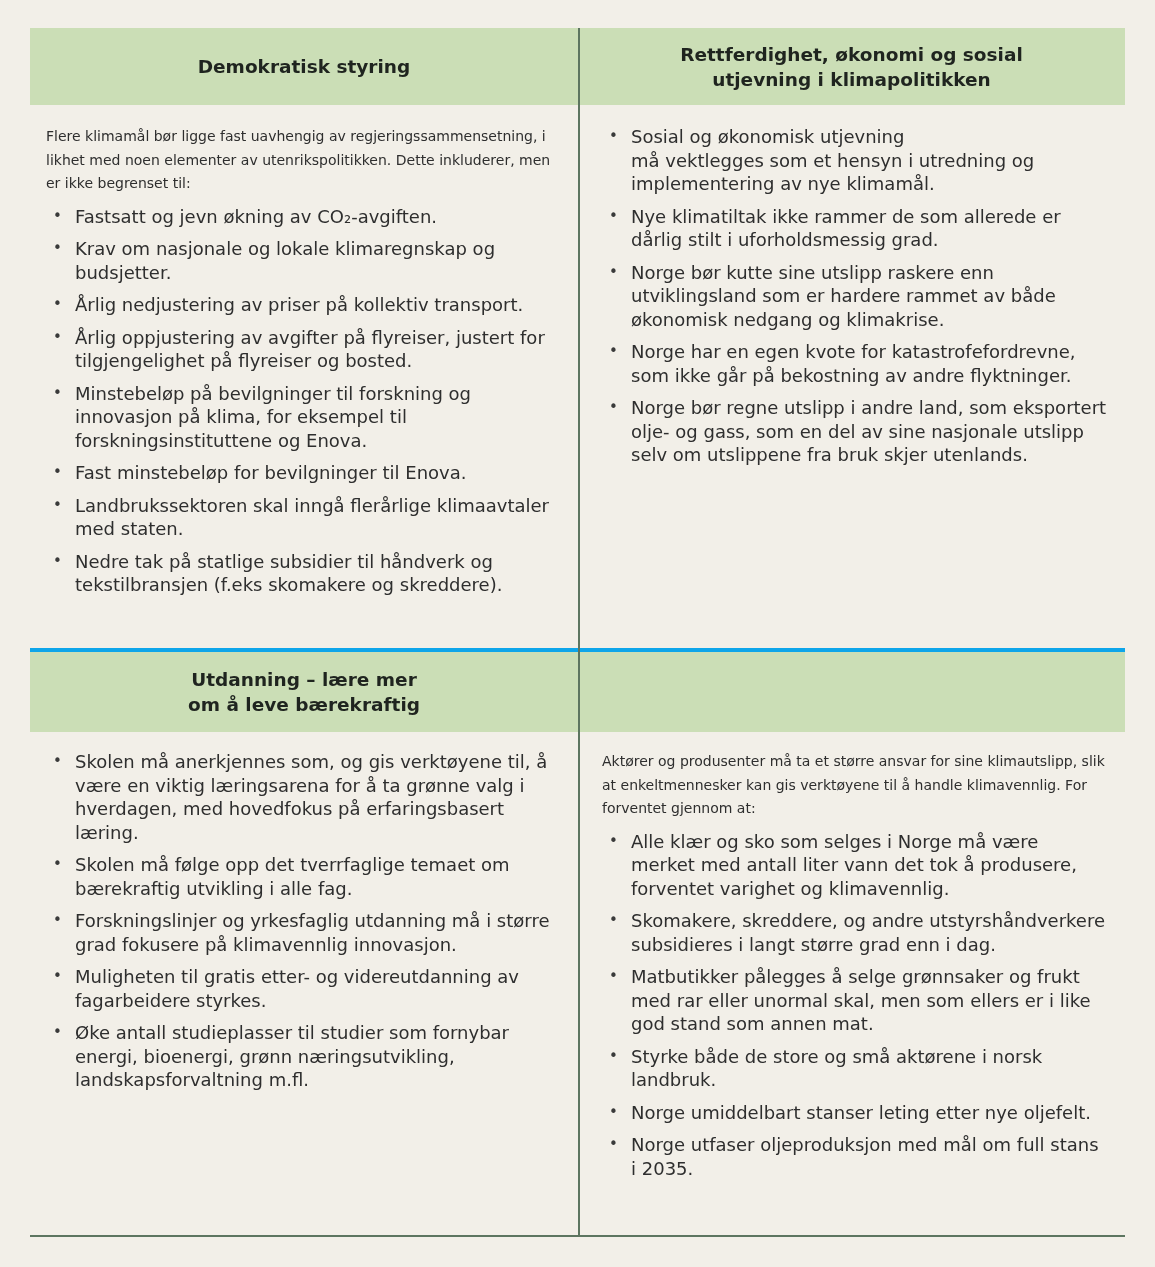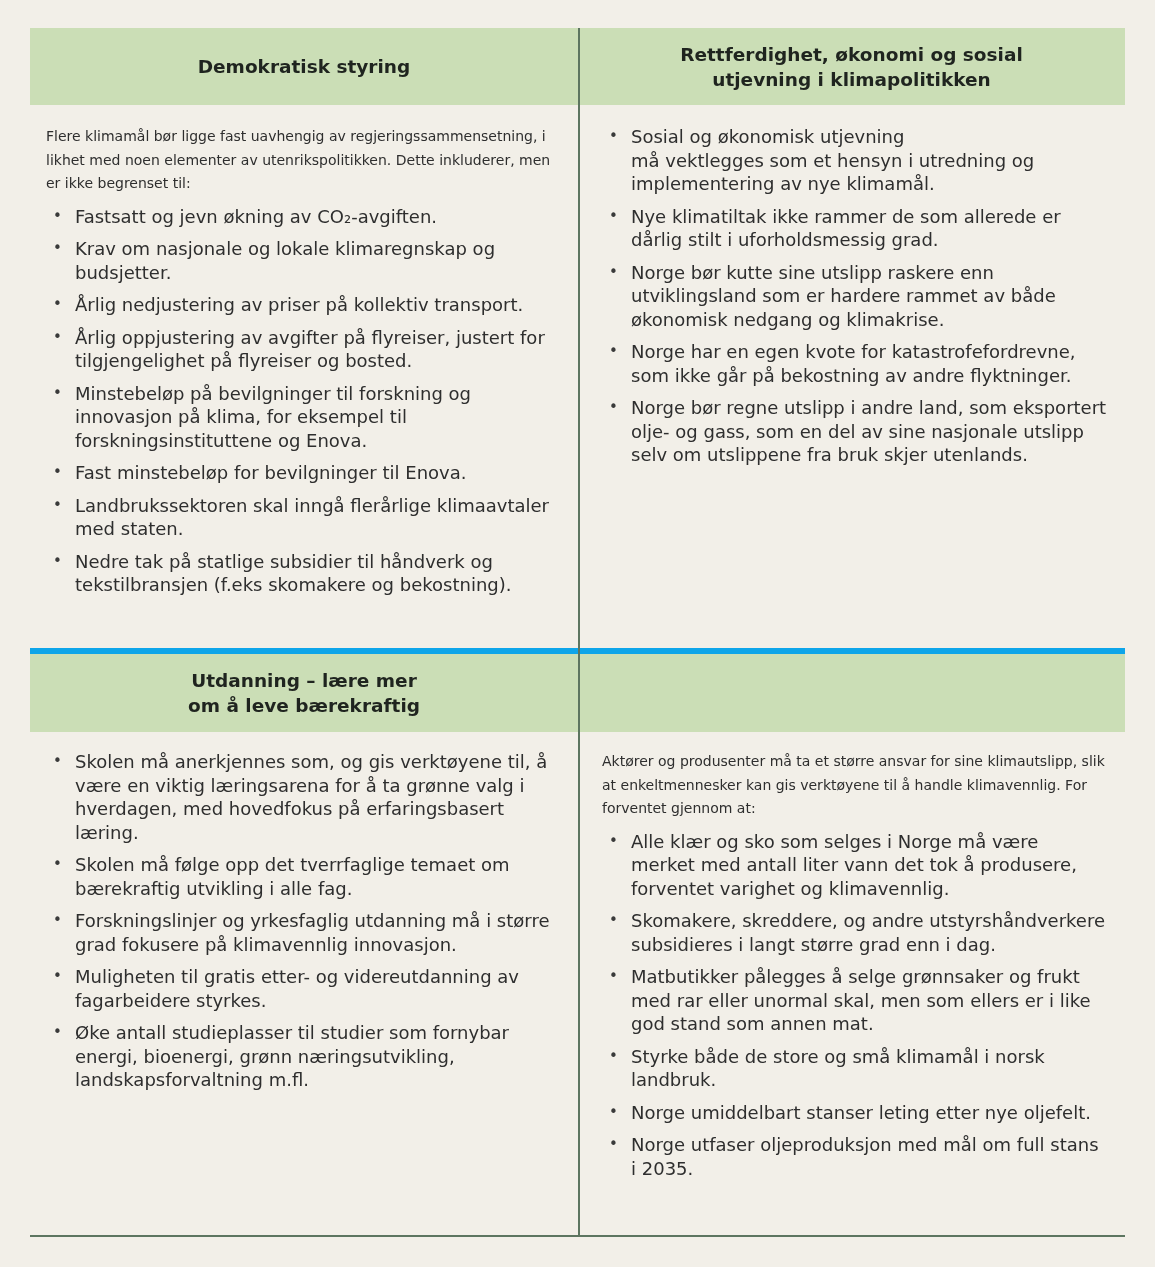--- a/index.html
+++ b/index.html
@@ -15,21 +15,21 @@
   .table-wrap {
     position: relative;
     margin: 28px 0 0 30px;
     width: 1095px;
     border-bottom: 2px solid #5d7560;
     box-sizing: border-box;
   }
   .row { display: flex; box-sizing: border-box; }
   .header-row { background: #cbdeb6; }
   .header-row-1 { height: 77px; }
-  .header-row-2 { height: 84px; border-top: 6px solid #0ea5e9; }
+  .header-row-2 { height: 84px; border-top: 4px solid #0ea5e9; }
   .body-row-1 { height: 543px; }
   .body-row-2 { height: 503px; }
   .cell {
     box-sizing: border-box;
     overflow: hidden;
   }
   .cell.left  { width: 548px; }
   .cell.right { width: 547px; }
   .header-cell {
     display: flex;
@@ -120,21 +120,21 @@
           <li>
             <span class="dot">•</span>
             <span class="btext">Fast minstebeløp for bevilgninger til Enova.</span>
           </li>
           <li>
             <span class="dot">•</span>
             <span class="btext">Landbrukssektoren skal inngå flerårlige klimaavtaler med staten.</span>
           </li>
           <li>
             <span class="dot">•</span>
-            <span class="btext">Nedre tak på statlige subsidier til håndverk og tekstilbransjen (f.eks skomakere og bekostning).</span>
+            <span class="btext">Nedre tak på statlige subsidier til håndverk og tekstilbransjen (f.eks skomakere og skreddere).</span>
           </li>
         </ul>
     </div>
     <div class="cell right body-cell">
       <ul class="bullets">
           <li>
             <span class="dot">•</span>
             <span class="btext">Sosial og økonomisk utjevning
 må vektlegges som et hensyn i utredning og implementering av nye klimamål.</span>
           </li>
@@ -198,21 +198,21 @@
           <li>
             <span class="dot">•</span>
             <span class="btext">Skomakere, skreddere, og andre utstyrshåndverkere subsidieres i langt større grad enn i dag.</span>
           </li>
           <li>
             <span class="dot">•</span>
             <span class="btext">Matbutikker pålegges å selge grønnsaker og frukt med rar eller unormal skal, men som ellers er i like god stand som annen mat.</span>
           </li>
           <li>
             <span class="dot">•</span>
-            <span class="btext">Styrke både de store og små klimamål i norsk landbruk.</span>
+            <span class="btext">Styrke både de store og små aktørene i norsk landbruk.</span>
           </li>
           <li>
             <span class="dot">•</span>
             <span class="btext">Norge umiddelbart stanser leting etter nye oljefelt.</span>
           </li>
           <li>
             <span class="dot">•</span>
             <span class="btext">Norge utfaser oljeproduksjon med mål om full stans i 2035.</span>
           </li>
         </ul>

